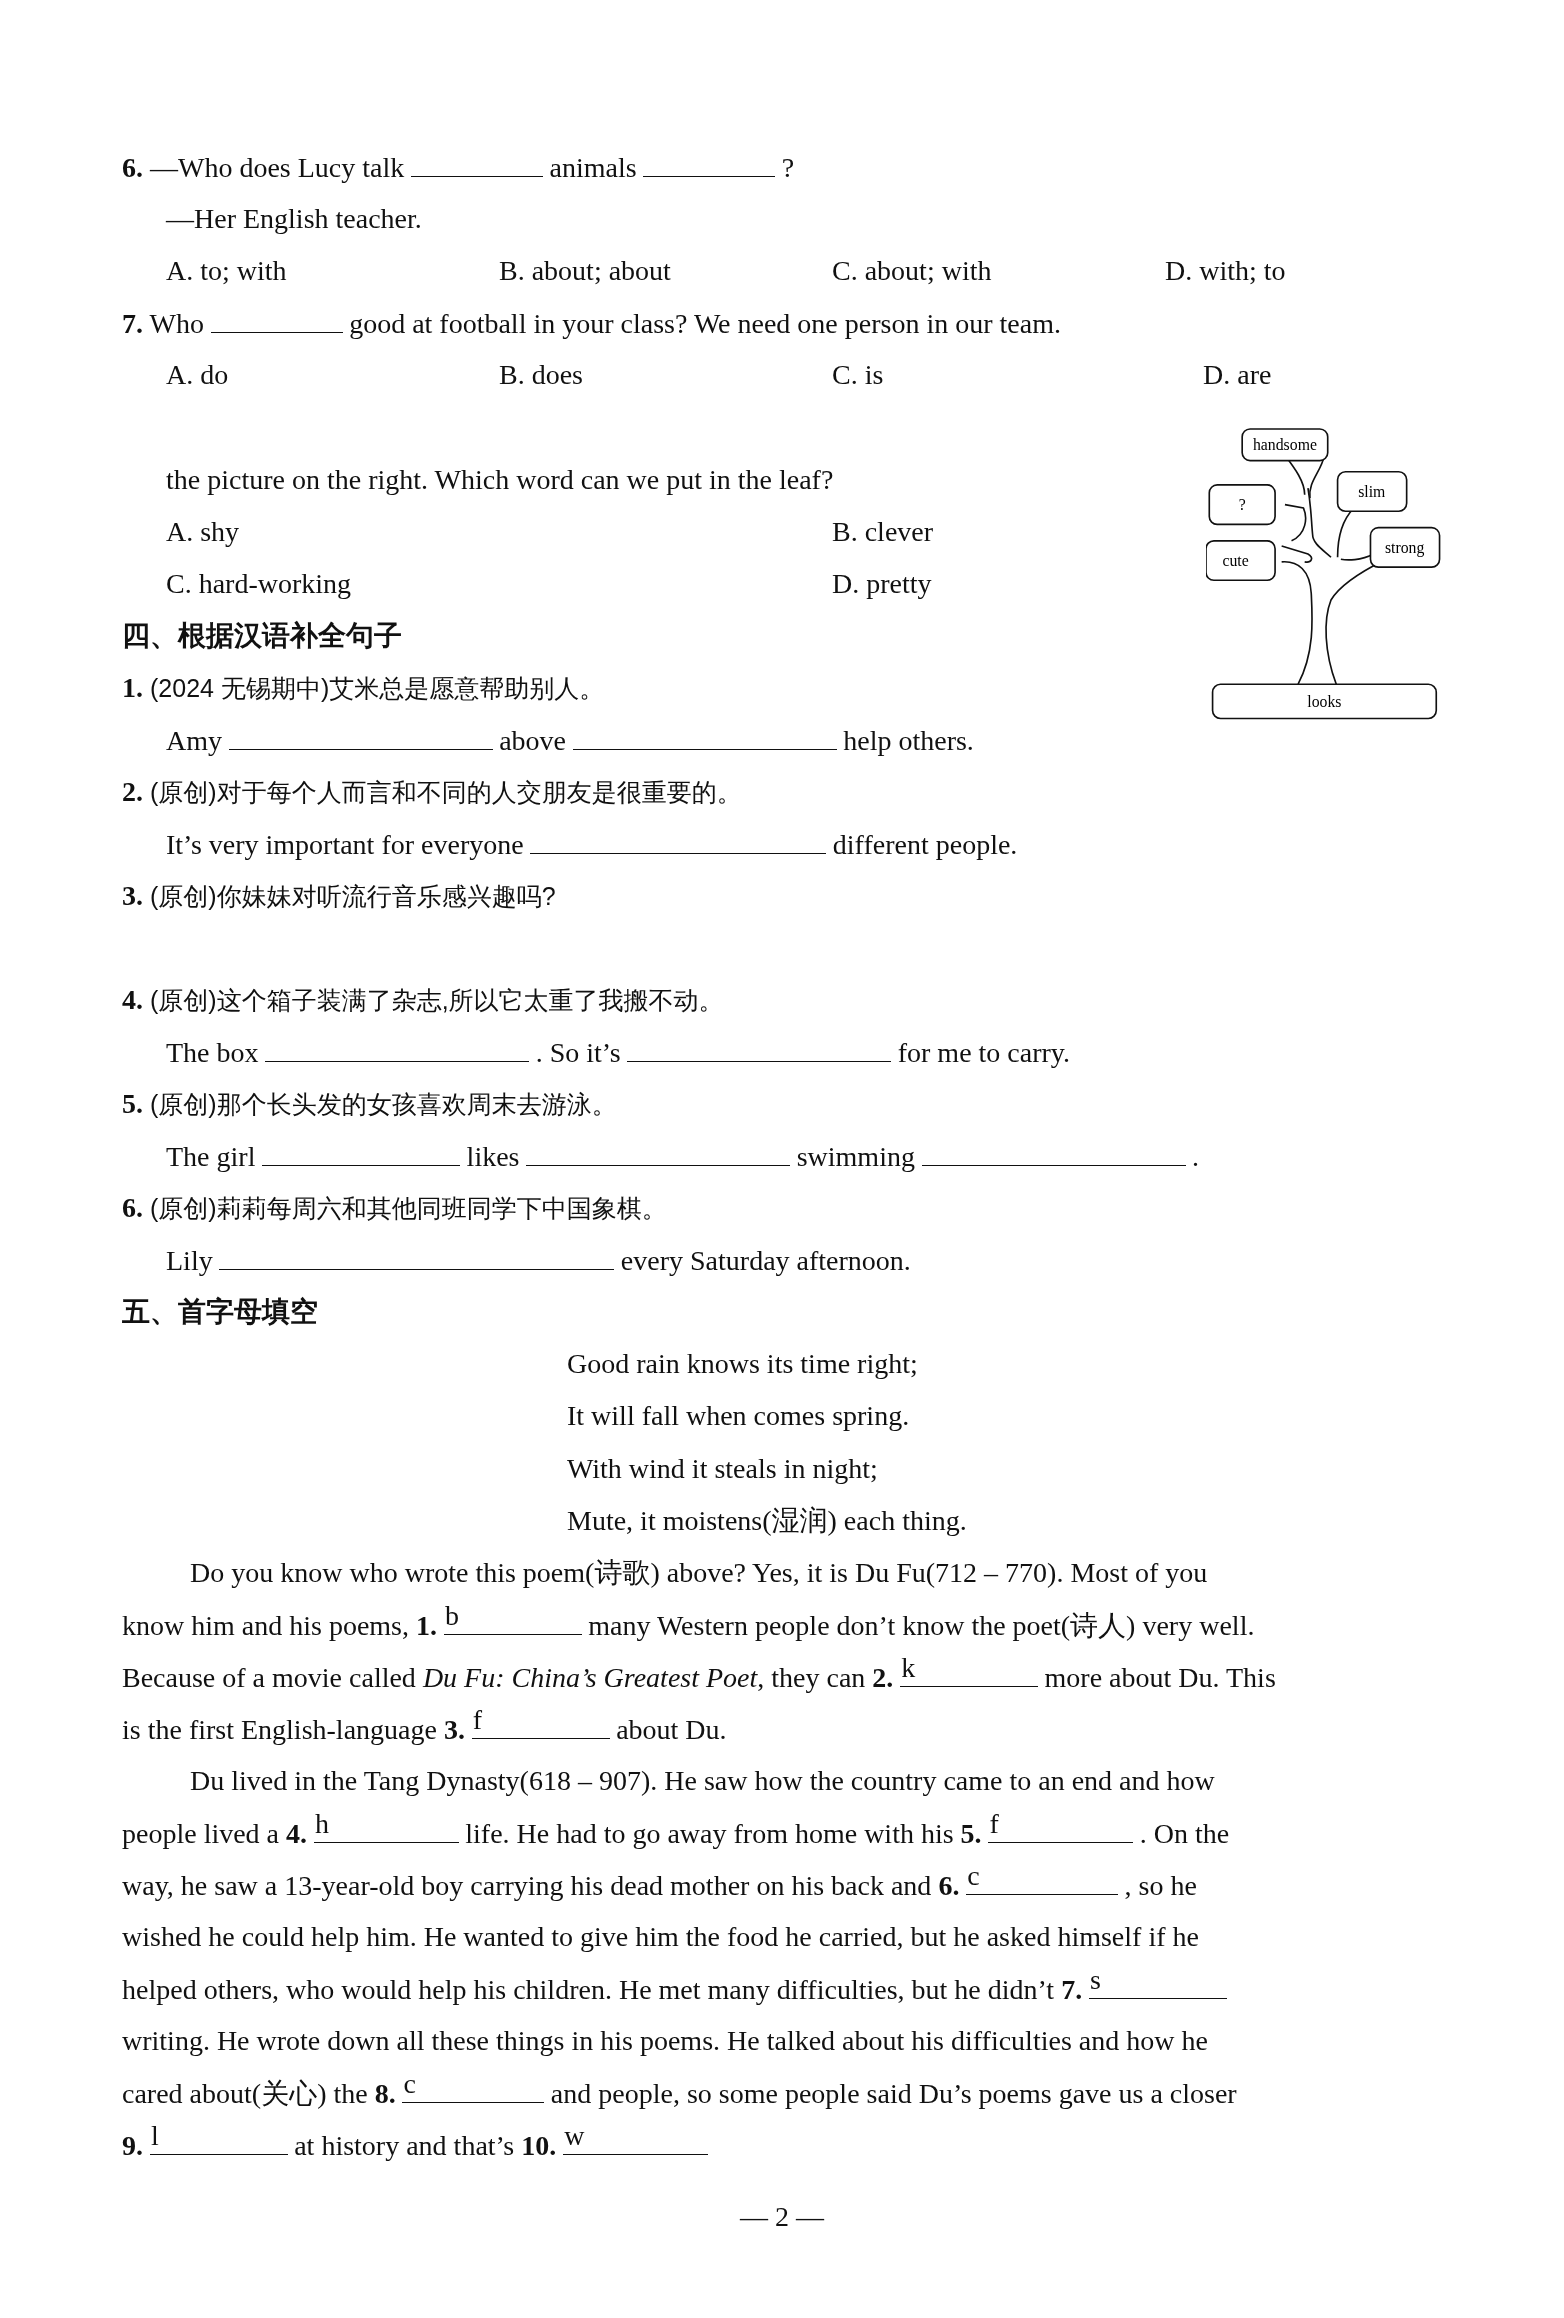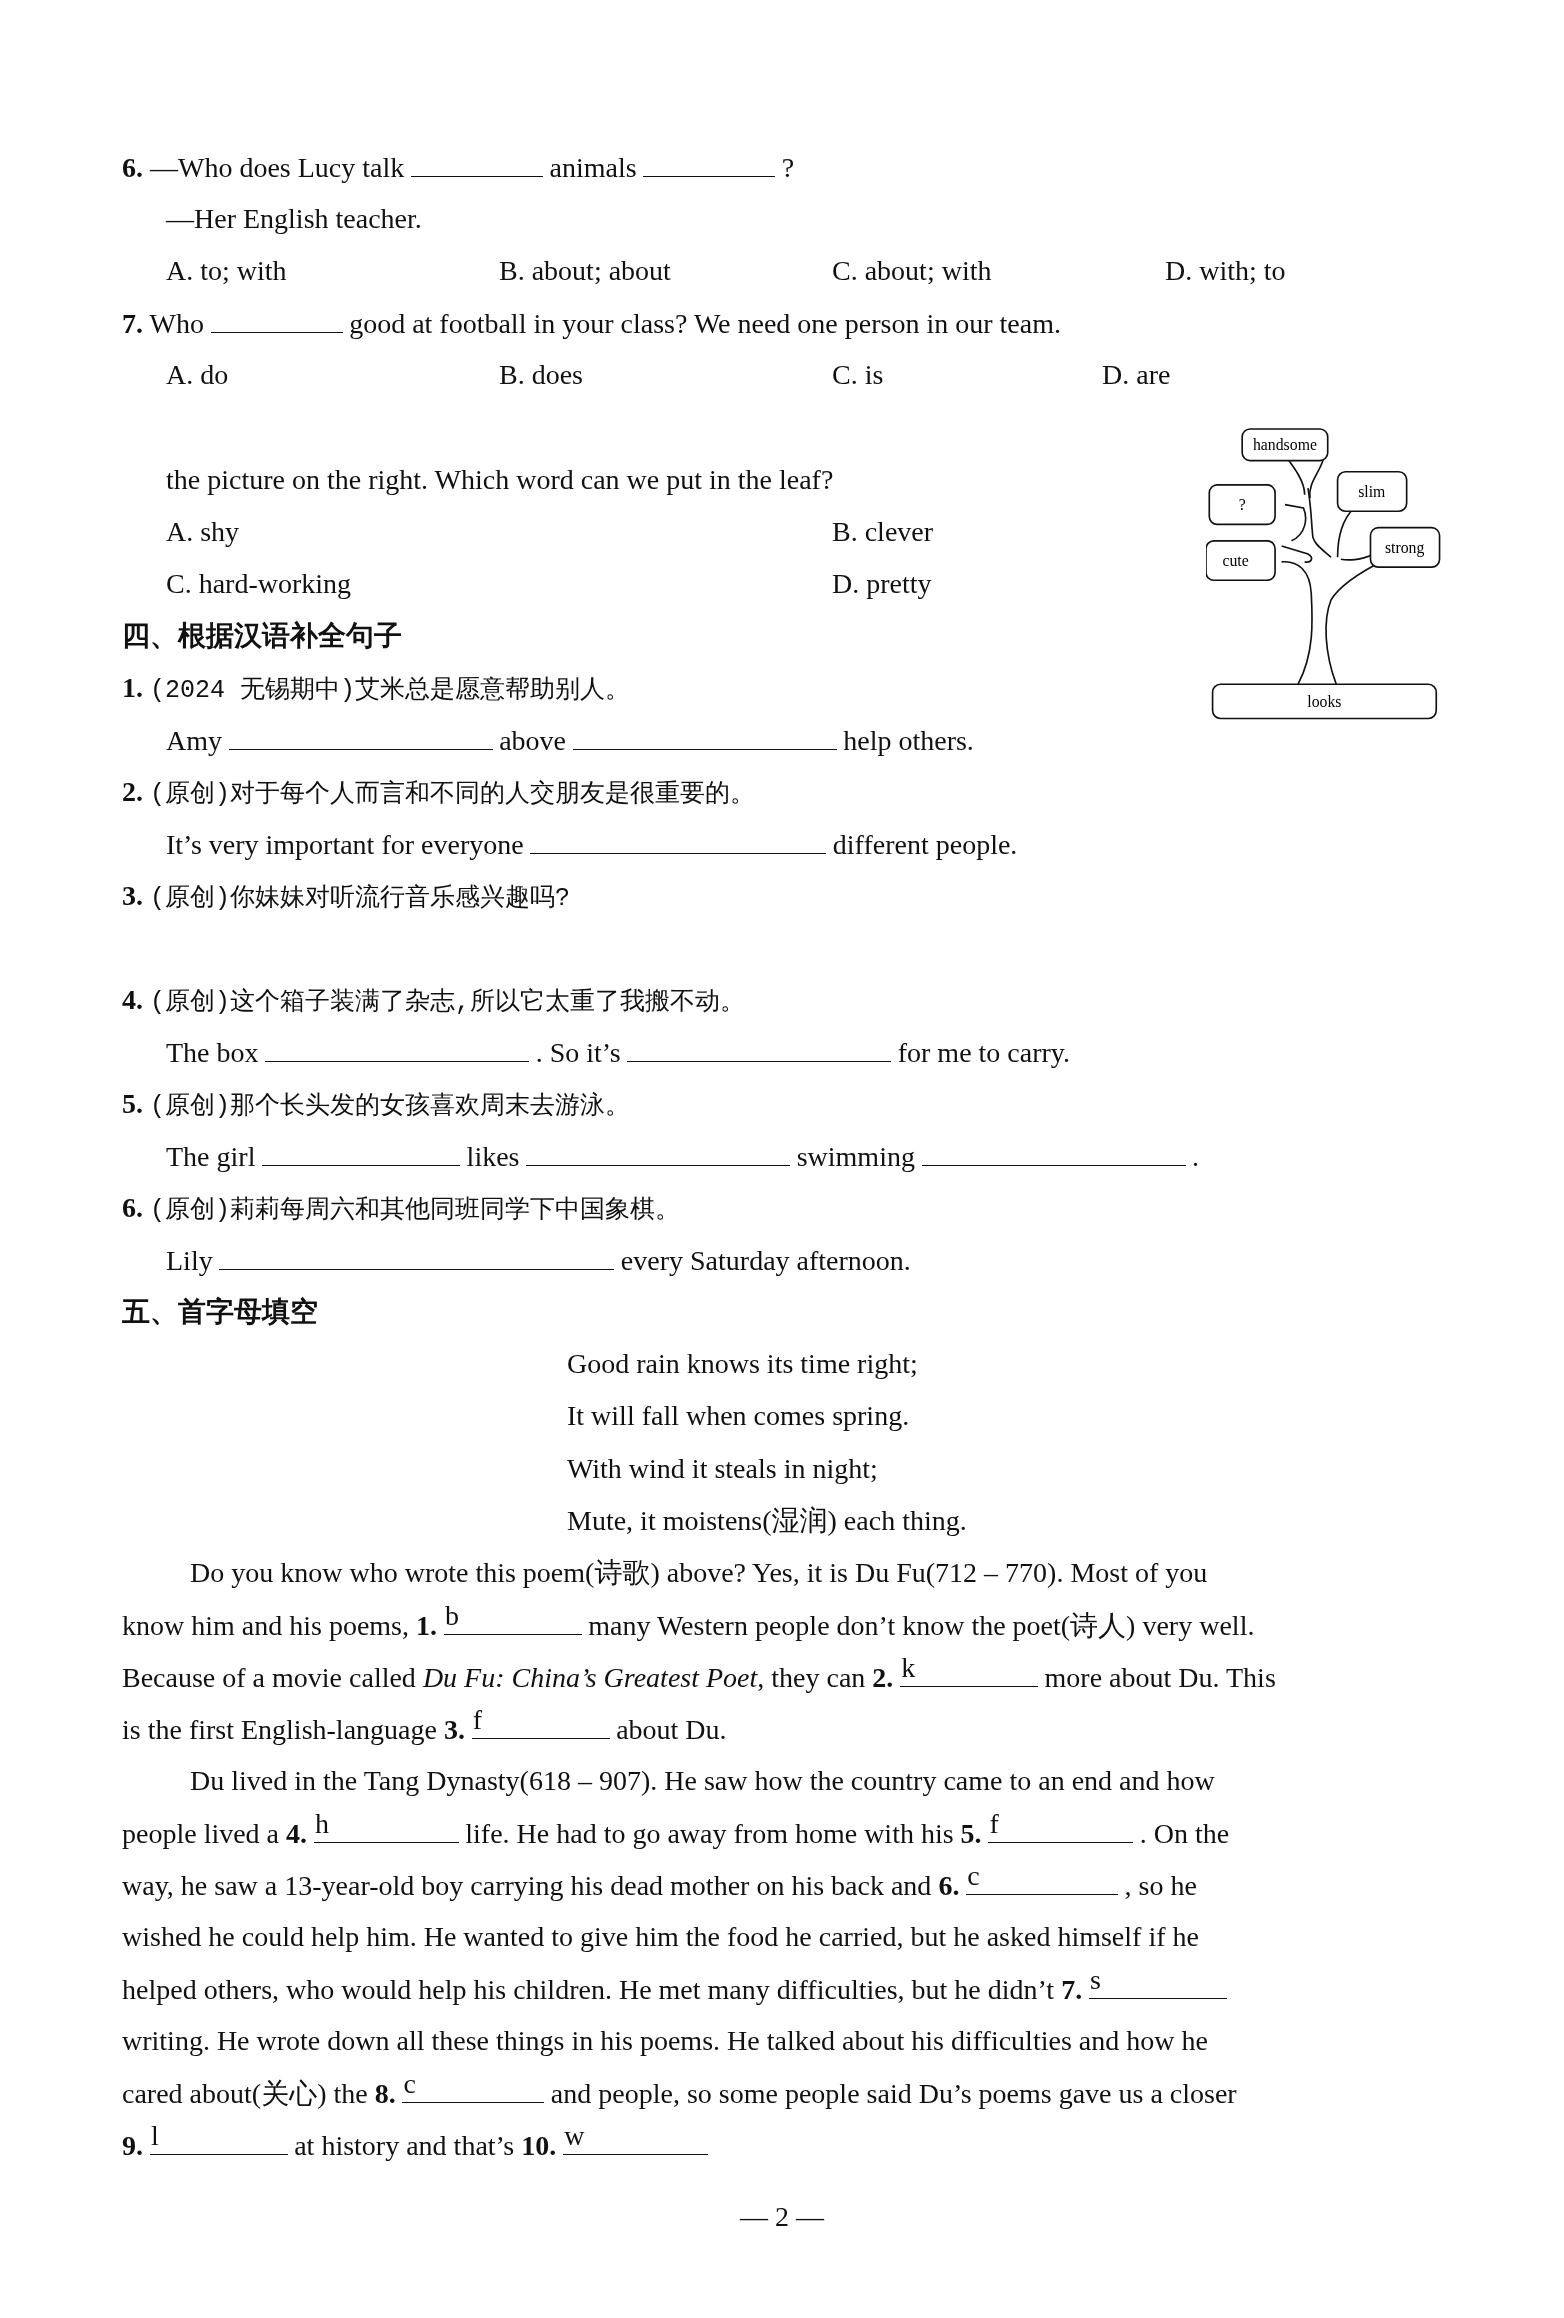--- a/index.html
+++ b/index.html
@@ -5,21 +5,21 @@
   html, body { margin: 0; padding: 0; background: #ffffff; }
   body { width: 1564px; height: 2319px; position: relative; overflow: hidden;
          font-family: "Liberation Serif", "DejaVu Serif", serif; color: #111; }
   .page { position: absolute; left: 0; top: 0; width: 1564px; height: 1768px; }
   .line { position: absolute; left: 122px; white-space: nowrap; font-size: 28px; line-height: 34px; }
   .ind { left: 166px; }
   .b { font-weight: bold; }
   .blank { display: inline-block; border-bottom: 1.3px solid #111; height: 26px; vertical-align: baseline; margin: 0 6.6px; position: relative; }
   .blank .init { position: absolute; left: 1.3px; bottom: 1.3px; }
   .heading { font-family: "DejaVu Sans", "Liberation Sans", sans-serif; font-weight: bold; font-size: 28px; }
-  .cn { font-family: Liberation Mono, monospace; font-size: 25px; }
+  .cn { font-family: Liberation Sans, sans-serif; font-size: 25px; }
   .opt { position: absolute; white-space: nowrap; font-size: 28px; line-height: 34px; }
   .tree { position: absolute; left: 1206px; top: 422px; width: 250px; height: 310px; }
   .pn { position: absolute; left: 0; width: 1564px; top: 2201px; text-align: center; font-size: 28px; }
   i { font-style: italic; }
 </style>
 </head>
 <body>
 
 <div class="page">
 
@@ -33,21 +33,21 @@
   <div class="opt" style="left:832px;top:254px">C.  about; with</div>
   <div class="opt" style="left:1165px;top:254px">D.  with; to</div>
 
   <div class="line" style="top:306px">
     <span class="b">7.</span>
     <span>Who</span><span class="blank" style="width:132px"></span><span>good at football in your class? We need one person in our team.</span>
   </div>
   <div class="opt" style="left:166px;top:358px">A.  do</div>
   <div class="opt" style="left:499px;top:358px">B.  does</div>
   <div class="opt" style="left:832px;top:358px">C.  is</div>
-  <div class="opt" style="left:1102px;top:358px">D.  are</div>
+  <div class="opt" style="left:1203px;top:358px">D.  are</div>
 
   <div class="line ind" style="top:463px">the picture on the right.  Which word can we put in the leaf?</div>
   <div class="opt" style="left:166px;top:515px">A.  shy</div>
   <div class="opt" style="left:832px;top:515px">B.  clever</div>
   <div class="opt" style="left:166px;top:567px">C.  hard-working</div>
   <div class="opt" style="left:832px;top:567px">D.  pretty</div>
 
   <svg class="tree" viewBox="0 0 380 470">
     <g fill="none" stroke="#111" stroke-width="2.5">
       <path d="M140 398 C165 350, 162 300, 160 260 C158 225, 140 210, 115 212"></path>

